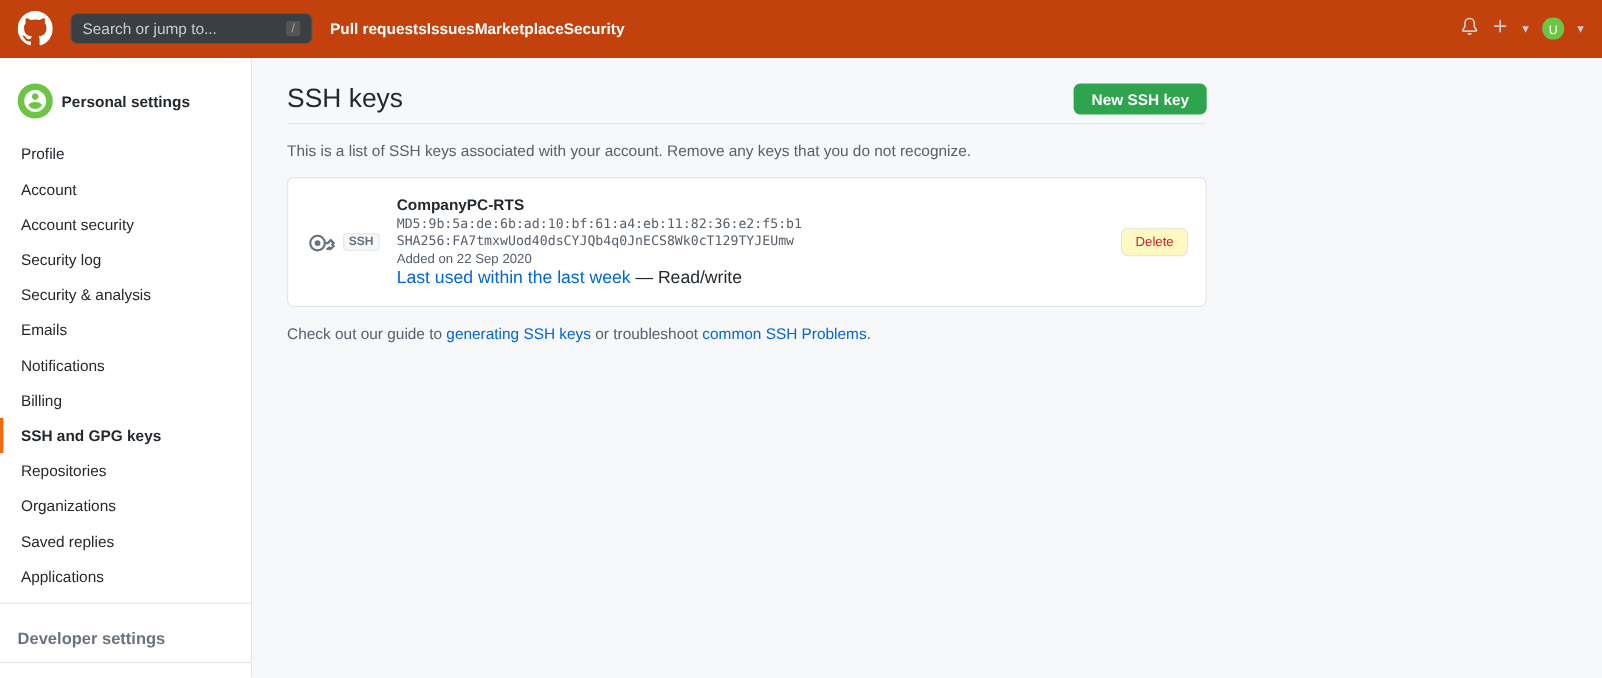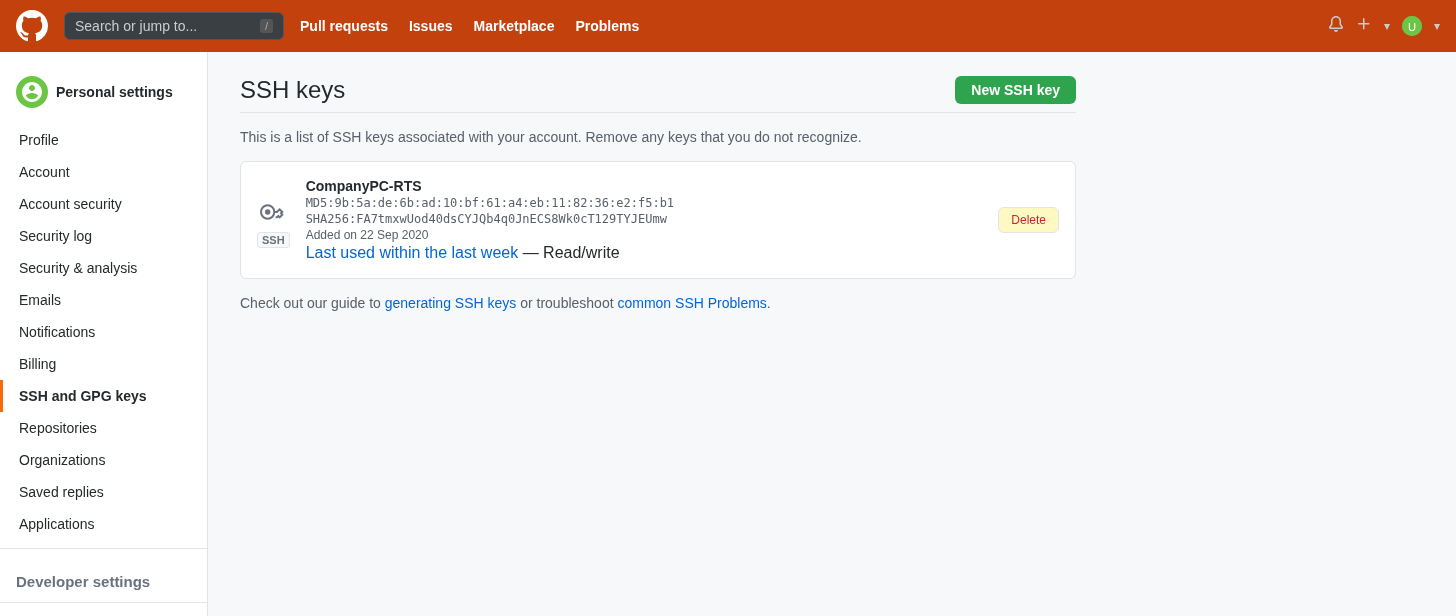--- a/index.html
+++ b/index.html
@@ -33,21 +33,21 @@
       justify-content: space-between;
       cursor: text;
     }
     .topnav-search-slash {
       background: #555;
       border-radius: 3px;
       font-size: 11px;
       padding: 1px 5px;
       color: #aaa;
     }
-    .topnav-links { display: flex; gap: 21px; align-items: center; }
+    .topnav-links { display: flex; gap: 0; align-items: center; }
     .topnav-links a { color: #fff; text-decoration: none; font-size: 14px; font-weight: 600; }
     .topnav-right { margin-left: auto; display: flex; align-items: center; gap: 12px; }
     .topnav-icon { color: #ccc; cursor: pointer; font-size: 18px; }
     .topnav-avatar {
       width: 20px; height: 20px; border-radius: 50%;
       background: #8b949e;
       display: flex; align-items: center; justify-content: center;
       cursor: pointer;
       overflow: hidden;
     }
@@ -55,21 +55,21 @@
 
     
     .page-layout {
       display: flex;
       margin-top: 52px;
       min-height: calc(100vh - 52px);
     }
 
     
     .sidebar {
-      width: 208px;
+      width: 229px;
       flex-shrink: 0;
       background: #fff;
       border-right: 1px solid #e1e4e8;
       padding: 16px 0;
       position: sticky;
       top: 52px;
       height: calc(100vh - 52px);
       overflow-y: auto;
     }
     .sidebar-header {
@@ -171,21 +171,21 @@
       border-radius: 6px;
       padding: 16px;
       display: flex;
       align-items: center;
       gap: 16px;
       background: #fff;
       margin-bottom: 16px;
     }
     .key-icon-container {
       display: flex;
-      flex-direction: column;
+      flex-direction: row;
       align-items: center;
       gap: 2px;
       flex-shrink: 0;
     }
     .key-icon {
       font-size: 24px;
       color: #6a737d;
     }
     .key-label {
       font-size: 11px;
@@ -254,21 +254,21 @@
 
   <div class="topnav-search">
     <span>Search or jump to...</span>
     <span class="topnav-search-slash">/</span>
   </div>
 
   <div class="topnav-links">
     <a href="#">Pull requests</a>
     <a href="#">Issues</a>
     <a href="#">Marketplace</a>
-    <a href="#">Problems</a>
+    <a href="#">Security</a>
   </div>
 
   <div class="topnav-right">
     <span class="topnav-icon">
       <svg width="16" height="16" viewBox="0 0 16 16" fill="#ccc">
         <path d="M8 16a2 2 0 001.985-1.75c.017-.137-.097-.25-.235-.25h-3.5c-.138 0-.252.113-.235.25A2 2 0 008 16z"></path>
         <path fill-rule="evenodd" d="M8 1.5A3.5 3.5 0 004.5 5v2.947c0 .346-.102.683-.294.97l-1.703 2.556a.018.018 0 00-.003.01l.001.006c0 .002.002.004.004.006a.017.017 0 00.006.004l.007.001h10.964l.007-.001a.016.016 0 00.006-.004.016.016 0 00.004-.006l.001-.007a.017.017 0 00-.003-.01l-1.703-2.554a1.75 1.75 0 01-.294-.97V5A3.5 3.5 0 008 1.5zM3 5a5 5 0 0110 0v2.947c0 .05.015.098.042.139l1.703 2.555A1.518 1.518 0 0113.482 13H2.518a1.518 1.518 0 01-1.263-2.36l1.703-2.554A.25.25 0 003 7.947V5z"></path>
       </svg>
     </span>
     <span class="topnav-icon">

